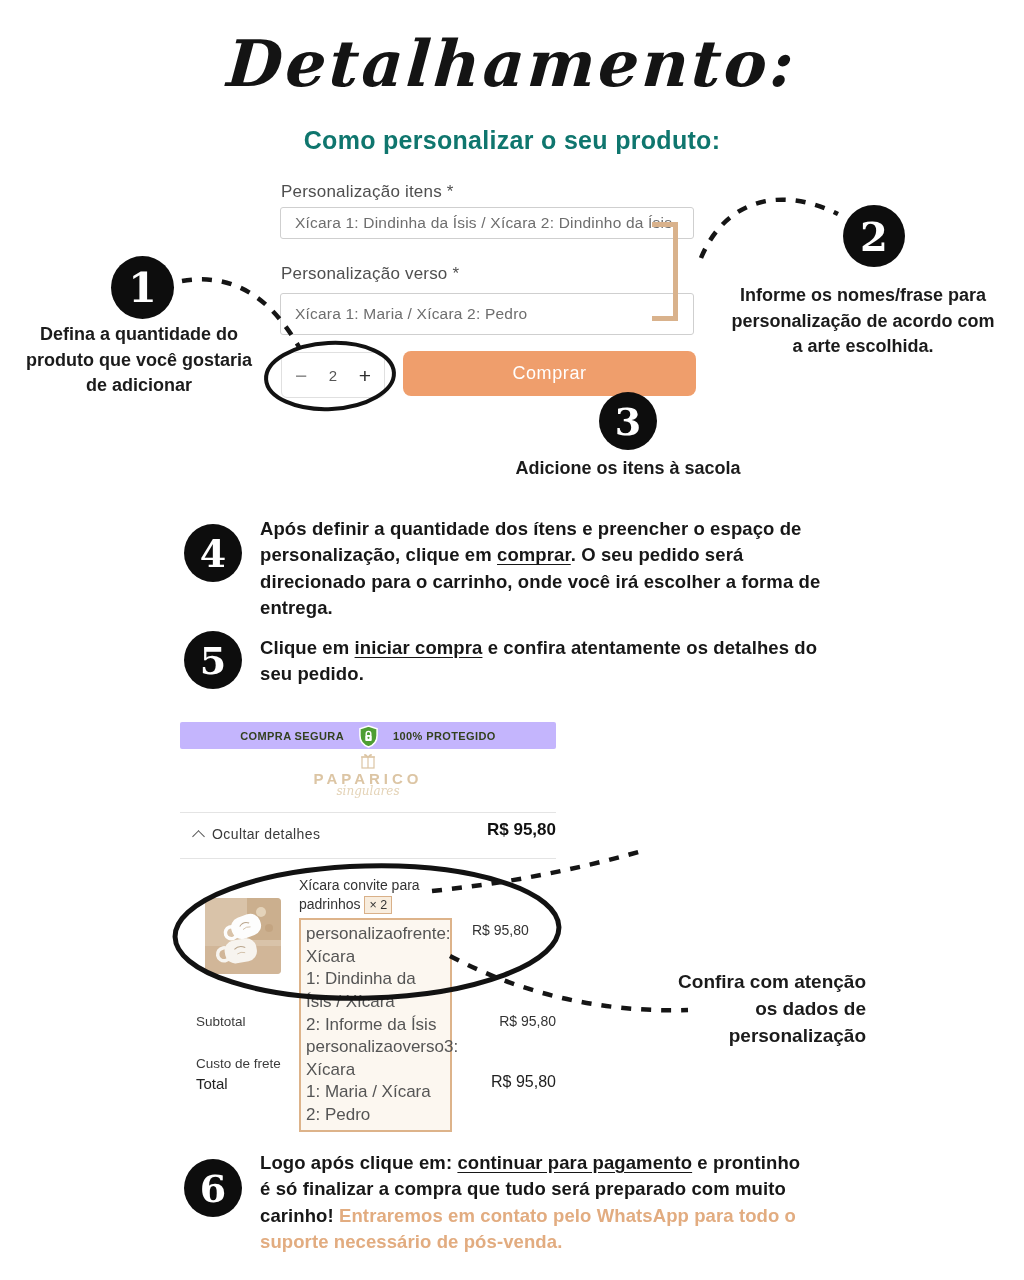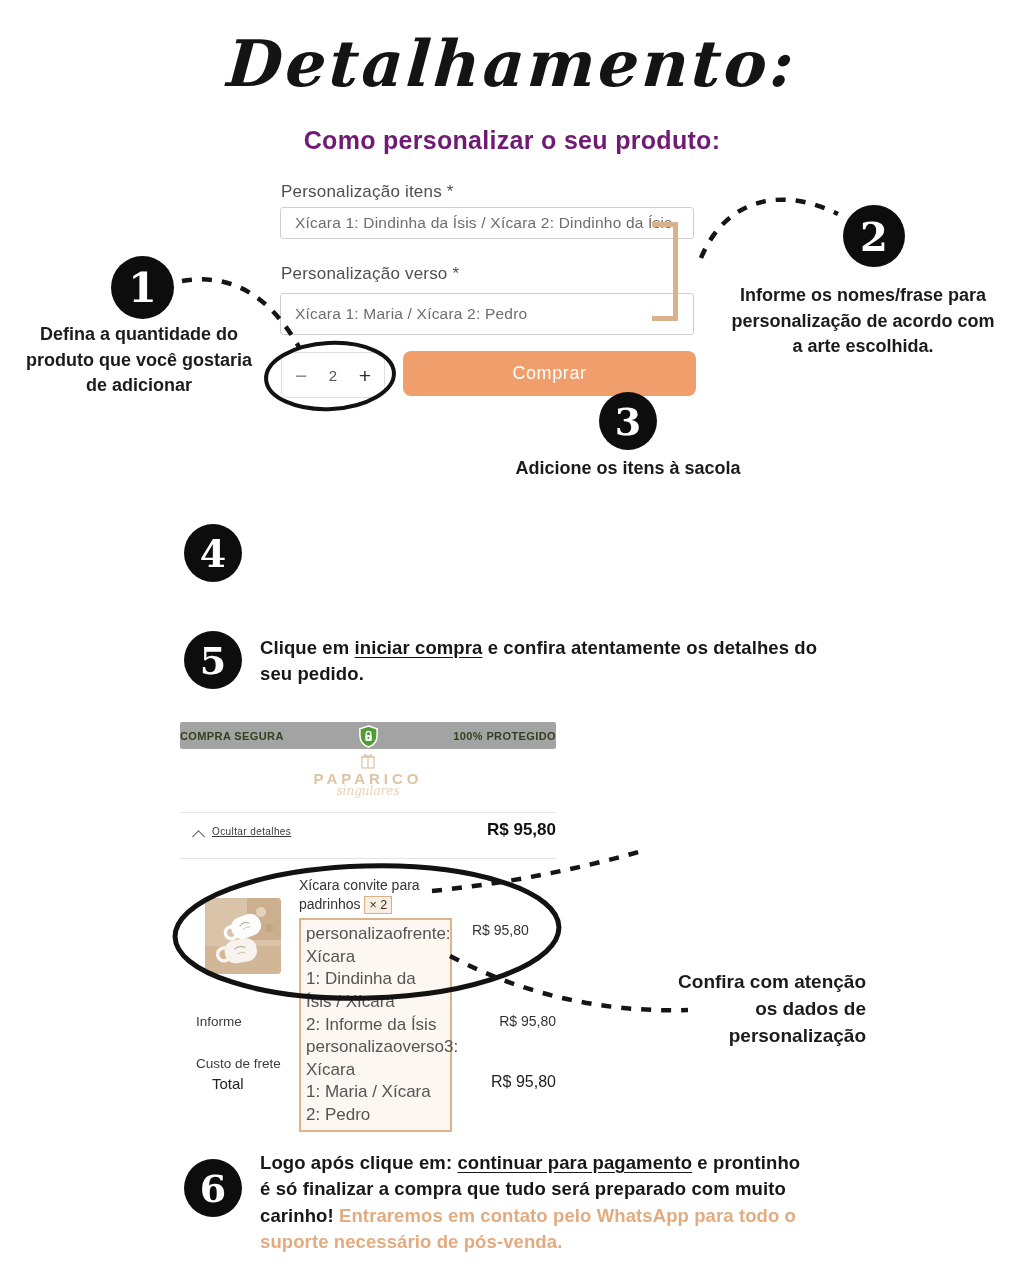--- a/index.html
+++ b/index.html
@@ -6,21 +6,21 @@
   html,body { background:#ffffff; }
   body { font-family:"Liberation Sans", sans-serif; }
   #canvas { position:relative; width:1024px; height:1280px; background:#fff; overflow:hidden; margin:0 auto; }
   .abs { position:absolute; }
 
   
   #page-title { left:0; top:26px; width:1024px; text-align:center;
     font-family:"DejaVu Serif", serif; font-style:italic; font-weight:700;
     font-size:64px; color:#141414; letter-spacing:3px; transform:skewX(-4deg); }
   #page-subtitle { left:0; top:126px; width:1024px; text-align:center;
-    font-size:25px; font-weight:700; color:#701a75; letter-spacing:0.3px; }
+    font-size:25px; font-weight:700; color:#0f766e; letter-spacing:0.3px; }
 
   
   .field-label { font-size:17px; color:#4f4f4f; letter-spacing:0.2px; }
   .field-box { background:#fff; border:1px solid #cfcfcf; border-radius:3px;
     color:#6e6e6e; font-size:15.5px; display:flex; align-items:center; padding-left:14px; letter-spacing:0.2px; }
   #front-label { left:281px; top:182px; }
   #front-input { left:280px; top:207px; width:414px; height:32px; }
   #back-label  { left:281px; top:264px; }
   #back-input  { left:280px; top:293px; width:414px; height:42px; }
   #form-bracket { left:652px; top:222px; width:26px; height:99px;
@@ -53,38 +53,38 @@
   #step2-text { left:731px; top:283px; width:264px; text-align:center; font-size:18px; }
   #step3-caption { left:493px; top:456px; width:270px; text-align:center; font-size:18px; }
   .step-par { font-size:18.5px; font-weight:700; color:#171717; line-height:1.43; letter-spacing:0.1px; }
   #step4-text { left:260px; top:516px; width:592px; }
   #step5-text { left:260px; top:635px; width:560px; }
   #step6-text { left:260px; top:1150px; width:548px; }
   .ulink { text-decoration:underline; text-underline-offset:3px; }
   .tan-text { color:#E2AC80; }
 
   
-  #secure-bar { left:180px; top:722px; width:376px; height:27px; background:#a3a3a3;
-    border-radius:2px; display:flex; align-items:center; justify-content:space-between; gap:24px; }
+  #secure-bar { left:180px; top:722px; width:376px; height:27px; background:#c4b5fd;
+    border-radius:2px; display:flex; align-items:center; justify-content:center; gap:14px; }
   .secure-text { font-size:11px; font-weight:700; color:#33401f; letter-spacing:0.4px; }
   #shield-icon { width:21px; height:23px; margin-top:2px; }
 
   #store-logo { left:180px; top:752px; width:376px; text-align:center; }
   #logo-gift { display:block; margin:0 auto 1px; }
   #logo-name { font-size:15px; font-weight:700; letter-spacing:4px; color:#dcc5a4; }
   #logo-tagline { font-family:"DejaVu Serif", serif; font-style:italic; font-size:12px; color:#e4d3b7; margin-top:-3px; }
 
   .divider { height:1px; background:#e4e4e4; }
   #divider-1 { left:180px; top:812px; width:376px; }
   #divider-2 { left:180px; top:858px; width:376px; }
 
   #chevron-up { left:194px; top:832px; width:9px; height:9px;
     border-left:1.5px solid #555; border-top:1.5px solid #555; transform:rotate(45deg); }
-  #details-toggle { left:212px; top:826px; font-size:10px; color:#3a3a3a;
-    text-decoration:underline; letter-spacing:0.4px; }
+  #details-toggle { left:212px; top:826px; font-size:14px; color:#3a3a3a;
+    letter-spacing:0.4px; }
   #details-price { left:420px; top:820px; width:136px; text-align:right;
     font-size:17px; font-weight:700; color:#111; }
 
   #product-thumb { left:205px; top:898px; width:76px; height:76px; border-radius:4px; overflow:hidden; }
   #product-text { left:299px; top:876px; width:160px; }
   .prod-title { font-size:14px; color:#333; line-height:1.35; }
   #qty-chip { display:inline-block; border:1.5px solid #d9b088; background:#f8edde;
     font-size:12.5px; color:#333; padding:0 4px; line-height:1.3; }
   #perso-box { margin-top:4px; width:153px; border:2px solid #ddb38a; background:#fcf7f0; padding:3px 5px; }
   .perso-line { display:block; font-size:17px; color:#555; line-height:1.33; }
@@ -92,21 +92,21 @@
 
   #qty-note { left:612px; top:824px; width:214px; text-align:center; font-size:19px; }
   #check-note { left:652px; top:969px; width:214px; text-align:right; font-size:19px; }
 
   .tot-label { font-size:13.5px; color:#3c3c3c; }
   .tot-value { width:136px; text-align:right; font-size:14px; color:#333; }
   #subtotal-label { left:196px; top:1014px; }
   #subtotal-value { left:420px; top:1013px; }
   #frete-label { left:196px; top:1044px;margin-top:12px; }
   #frete-value { left:420px; top:1043px; }
-  #total-label { left:212px; top:1075px; font-size:15px; color:#222; }
+  #total-label { left:196px; top:1075px; font-size:15px; color:#222; }
   #total-value { left:420px; top:1073px; font-size:16px; color:#222; }
 
   #overlay { left:0; top:0; width:1024px; height:1280px; pointer-events:none; }
 </style>
 </head>
 <body>
 
 <div id="canvas">
 
   <div id="page-title" class="abs">Detalhamento:</div>
@@ -133,20 +133,21 @@
   <div id="badge-2" class="abs badge">2</div>
   <div id="badge-3" class="abs badge">3</div>
   <div id="badge-4" class="abs badge">4</div>
   <div id="badge-5" class="abs badge">5</div>
   <div id="badge-6" class="abs badge">6</div>
 
   <div id="step1-text" class="abs note">Defina a quantidade do produto que você gostaria de adicionar</div>
   <div id="step2-text" class="abs note">Informe os nomes/frase para personalização de acordo com a arte escolhida.</div>
   <div id="step3-caption" class="abs note">Adicione os itens à sacola</div>
 
+  <p id="step4-text" class="abs step-par"><span>Após definir a quantidade dos ítens e preencher o espaço de personalização, clique em </span><span class="ulink">comprar</span><span>. O seu pedido será direcionado para o carrinho, onde você irá escolher a forma de entrega.</span></p>
 
   <p id="step5-text" class="abs step-par"><span>Clique em </span><span class="ulink">iniciar compra</span><span> e confira atentamente os detalhes do seu pedido.</span></p>
 
   <div id="secure-bar" class="abs">
     <span class="secure-text">COMPRA SEGURA</span>
     <svg id="shield-icon" viewBox="0 0 22 24">
       <path d="M11 1 L20 4 V11 C20 17.2 16.2 21.2 11 23 C5.8 21.2 2 17.2 2 11 V4 Z" fill="#4f9e33" stroke="#ffffff" stroke-width="1.6"></path>
       <path d="M8.6 10.6 V9 a2.4 2.4 0 0 1 4.8 0 v1.6" stroke="#ffffff" stroke-width="1.5" fill="none"></path>
       <rect x="7.6" y="10.4" width="6.8" height="6.4" rx="1.2" fill="#ffffff"></rect>
       <circle cx="11" cy="13.4" r="1.1" fill="#4f9e33"></circle>
@@ -203,21 +204,21 @@
       <span class="perso-line">1: Dindinha da Ísis / Xícara</span>
       <span class="perso-line">2: Informe da Ísis</span>
       <span class="perso-line">personalizaoverso3: Xícara</span>
       <span class="perso-line">1: Maria / Xícara 2: Pedro</span>
     </div>
   </div>
   <div id="product-price" class="abs">R$ 95,80</div>
 
   <div id="check-note" class="abs note">Confira com atenção os dados de personalização</div>
 
-  <div id="subtotal-label" class="abs tot-label">Informe</div>
+  <div id="subtotal-label" class="abs tot-label">Subtotal</div>
   <div id="subtotal-value" class="abs tot-value">R$ 95,80</div>
   <div id="frete-label" class="abs tot-label">Custo de frete</div>
   <div id="frete-value" class="abs tot-value"></div>
   <div id="total-label" class="abs tot-label">Total</div>
   <div id="total-value" class="abs tot-value">R$ 95,80</div>
 
   <p id="step6-text" class="abs step-par"><span>Logo após clique em: </span><span class="ulink">continuar para pagamento</span><span> e prontinho é só finalizar a compra que tudo será preparado com muito carinho! </span><span class="tan-text">Entraremos em contato pelo WhatsApp para todo o suporte necessário de pós-venda.</span></p>
 
   <svg id="overlay" class="abs" viewBox="0 0 1024 1280">
     <ellipse cx="330" cy="376" rx="64" ry="33" fill="none" stroke="#121212" stroke-width="4" transform="rotate(-3 330 376)"></ellipse>

